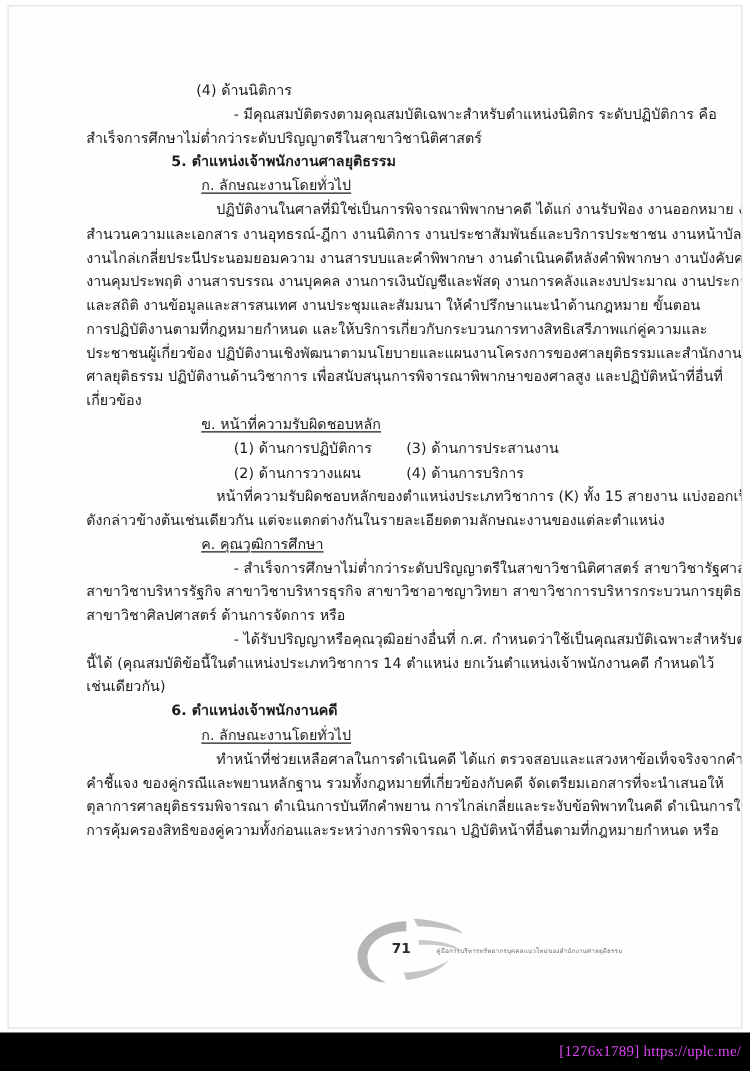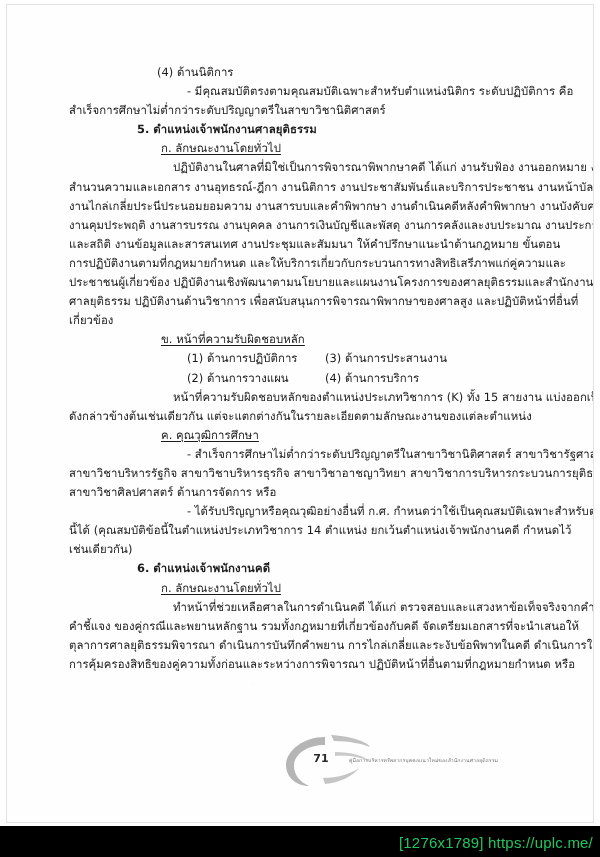--- a/index.html
+++ b/index.html
@@ -122,23 +122,23 @@
     left: 0;
     bottom: 0;
     width: 600px;
     height: 31px;
     background: #000000;
   }
   #status-text {
     position: absolute;
     right: 7px;
     top: 8px;
-    color: #22c55e;
-    font-family: Liberation Sans, sans-serif;
-    font-size: 15px;
+    color: #d946ef;
+    font-family: Liberation Serif, serif;
+    font-size: 12px;
     letter-spacing: .2px;
     white-space: nowrap;
   }
 </style>
 </head>
 <body>
 
 <div id="page-sheet">
 
   <div id="text-body">

